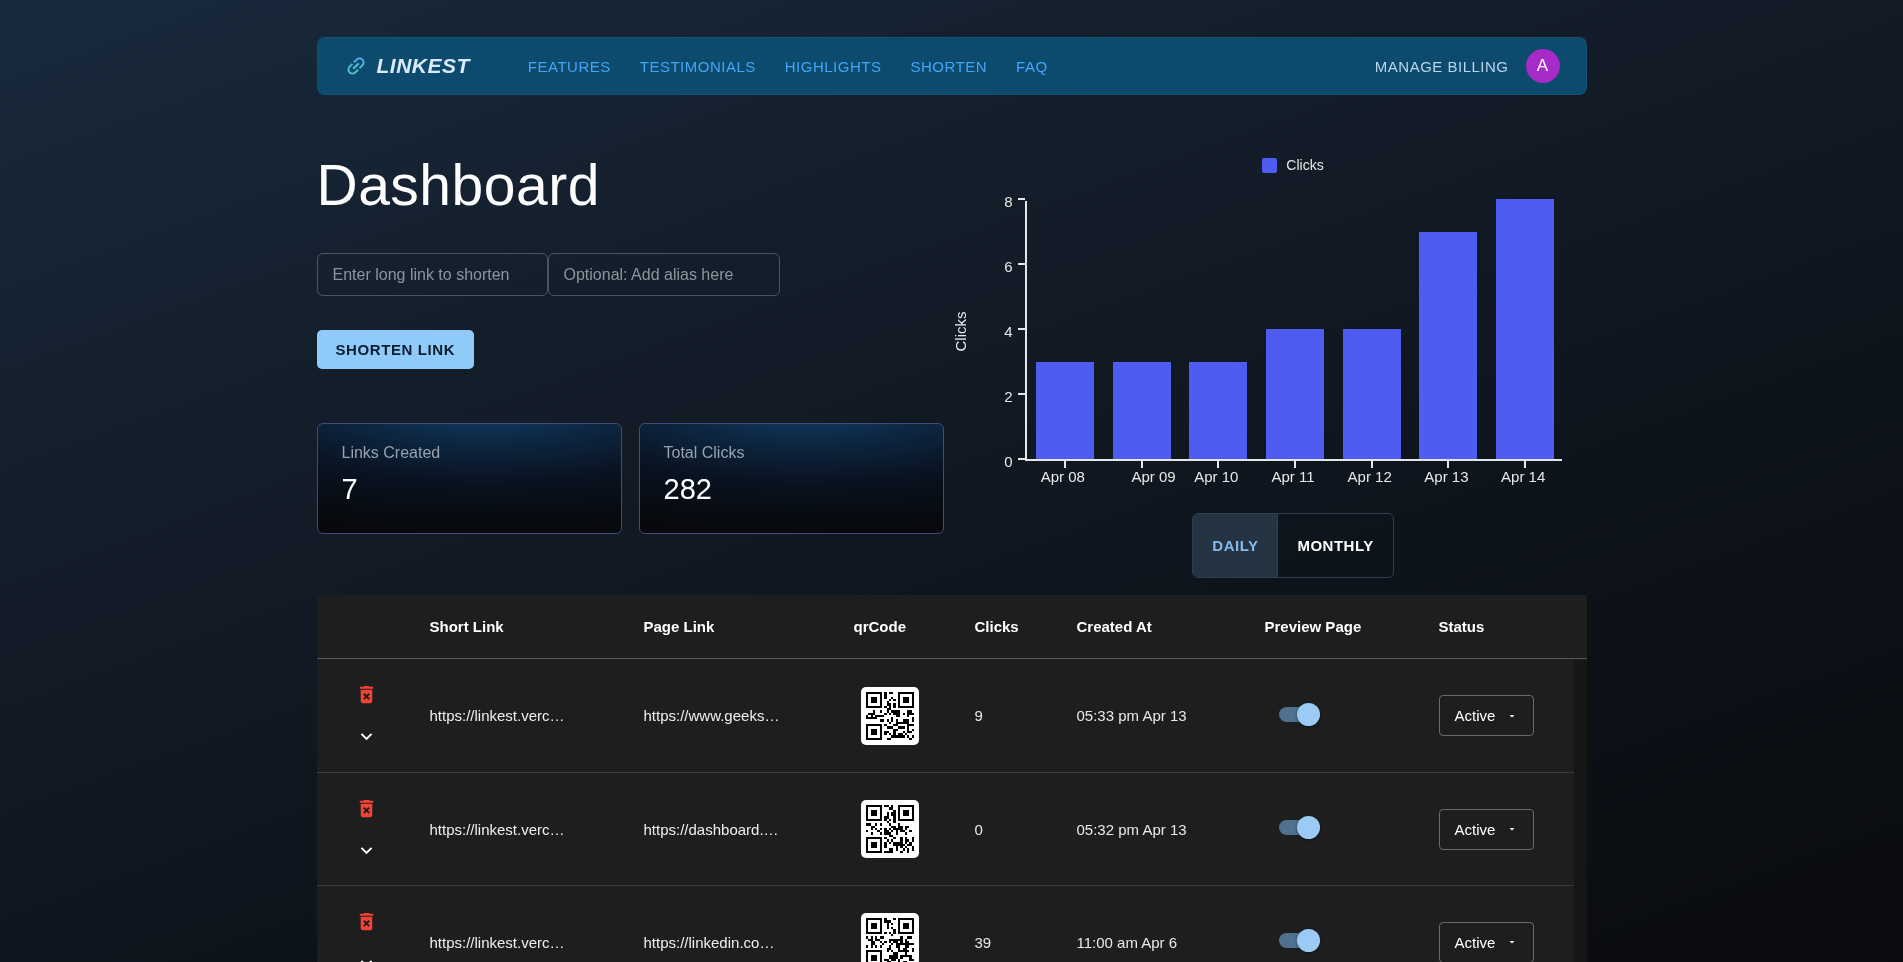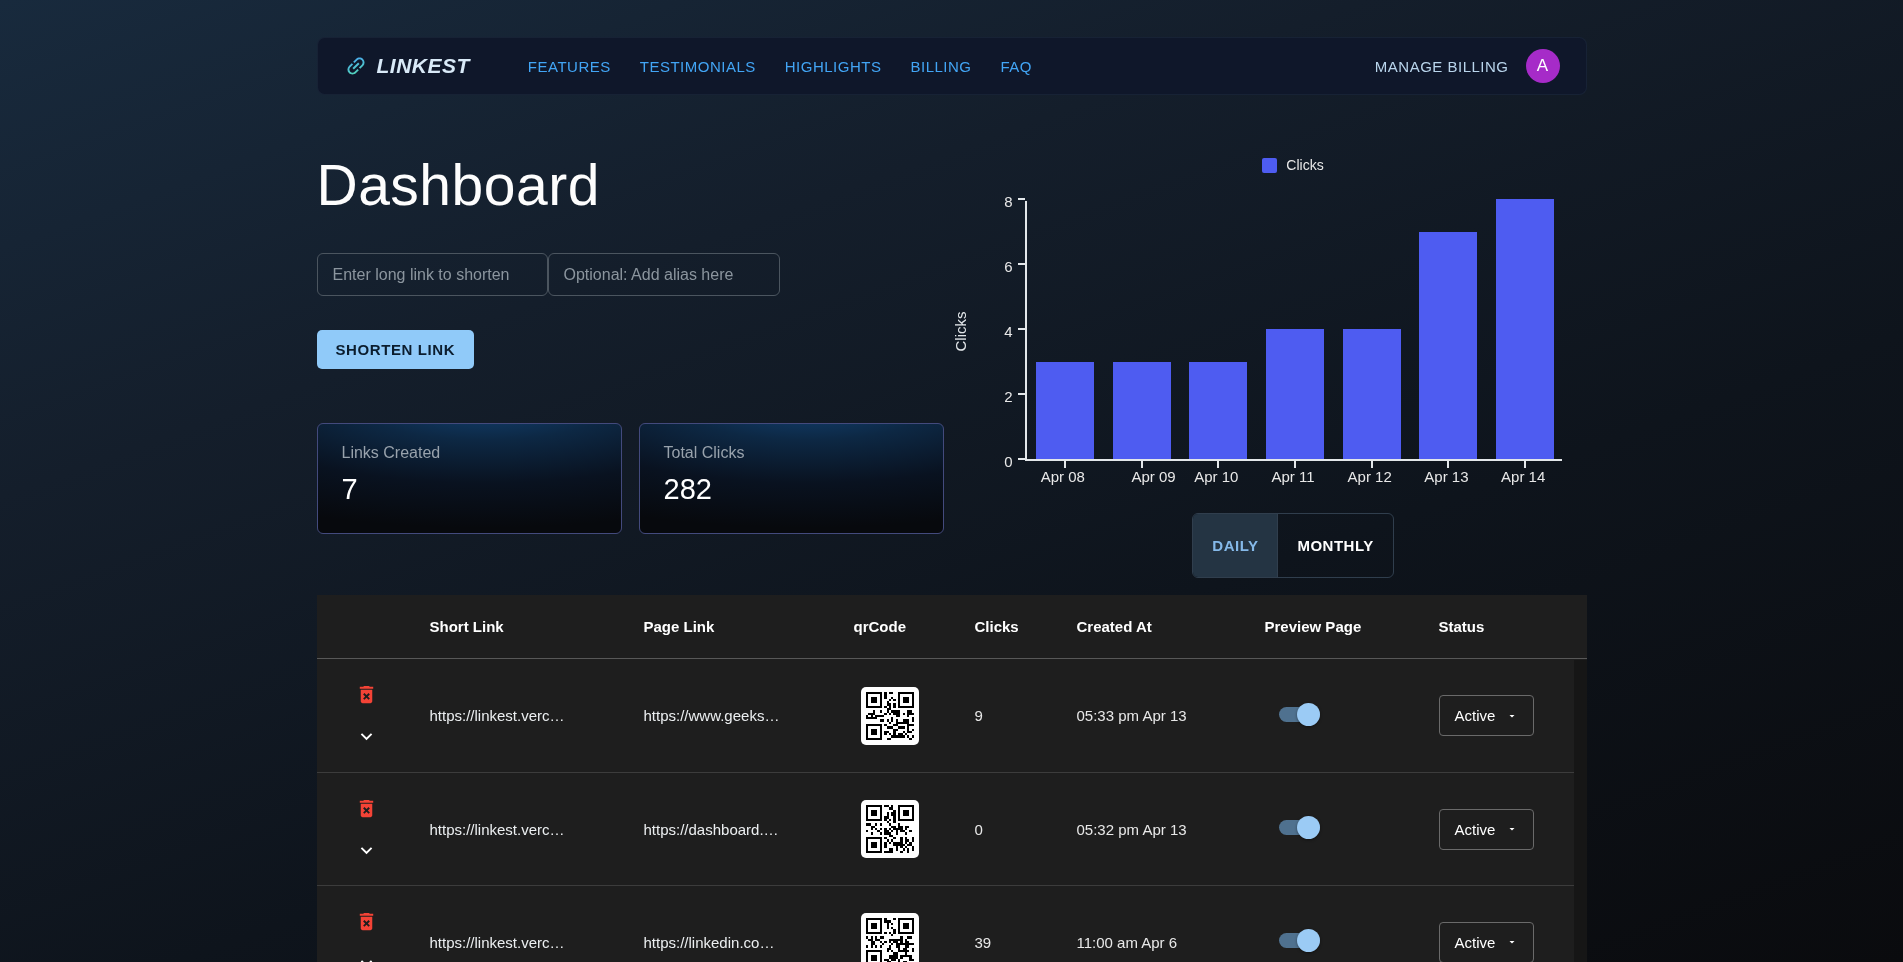--- a/index.html
+++ b/index.html
@@ -8,21 +8,21 @@
     width:1903px; height:962px; overflow:hidden;
     background: linear-gradient(160deg, #182a3d 0%, #141e2b 30%, #0e141c 62%, #0a0b0e 100%);
     font-family: "Liberation Sans", sans-serif;
     color:#fff;
   }
   .container { width:1270px; margin:0 auto; }
 
   
   .navbar {
     margin-top:37px; height:58px; border-radius:8px;
-    background:#0f172a; border:1px solid rgba(130,160,190,0.08);
+    background:#0c4a6e; border:1px solid rgba(130,160,190,0.08);
     display:flex; align-items:center; padding:0 26px;
   }
   .logo { display:flex; align-items:center; gap:9px; margin-right:58px; cursor:pointer; }
   .logo-text { font-style:italic; font-weight:bold; font-size:21px; letter-spacing:0.5px; color:#d9eaf8; }
   .nav-links { display:flex; gap:29px; }
   .nav-link { color:#42a5f5; font-size:15px; font-weight:500; letter-spacing:0.5px; cursor:pointer; }
   .nav-right { margin-left:auto; display:flex; align-items:center; gap:17px; }
   .manage-billing { color:#b9d5ec; font-size:15px; font-weight:500; letter-spacing:0.5px; cursor:pointer; }
   .avatar { width:34px; height:34px; border-radius:50%; background:#a62bc8; color:#fff;
     display:flex; align-items:center; justify-content:center; font-size:17px; cursor:pointer; }
@@ -111,21 +111,21 @@
           </defs>
           <path fill="url(#lg)" transform="rotate(-45 12 12)" d="M3.9 12c0-1.71 1.39-3.1 3.1-3.1h4V7H7c-2.76 0-5 2.24-5 5s2.24 5 5 5h4v-1.9H7c-1.71 0-3.1-1.39-3.1-3.1zM8 13h8v-2H8v2zm9-6h-4v1.9h4c1.71 0 3.1 1.39 3.1 3.1s-1.39 3.1-3.1 3.1h-4V17h4c2.76 0 5-2.24 5-5s-2.24-5-5-5z"></path>
         </svg>
       </span>
       <span class="logo-text">LINKEST</span>
     </div>
     <nav class="nav-links">
       <span class="nav-link">FEATURES</span>
       <span class="nav-link">TESTIMONIALS</span>
       <span class="nav-link">HIGHLIGHTS</span>
-      <span class="nav-link">BILLING</span>
+      <span class="nav-link">SHORTEN</span>
       <span class="nav-link">FAQ</span>
     </nav>
     <div class="nav-right">
       <span class="manage-billing">MANAGE BILLING</span>
       <span class="avatar">A</span>
     </div>
   </header>
 
   <div class="main">
     <div class="left-col">

